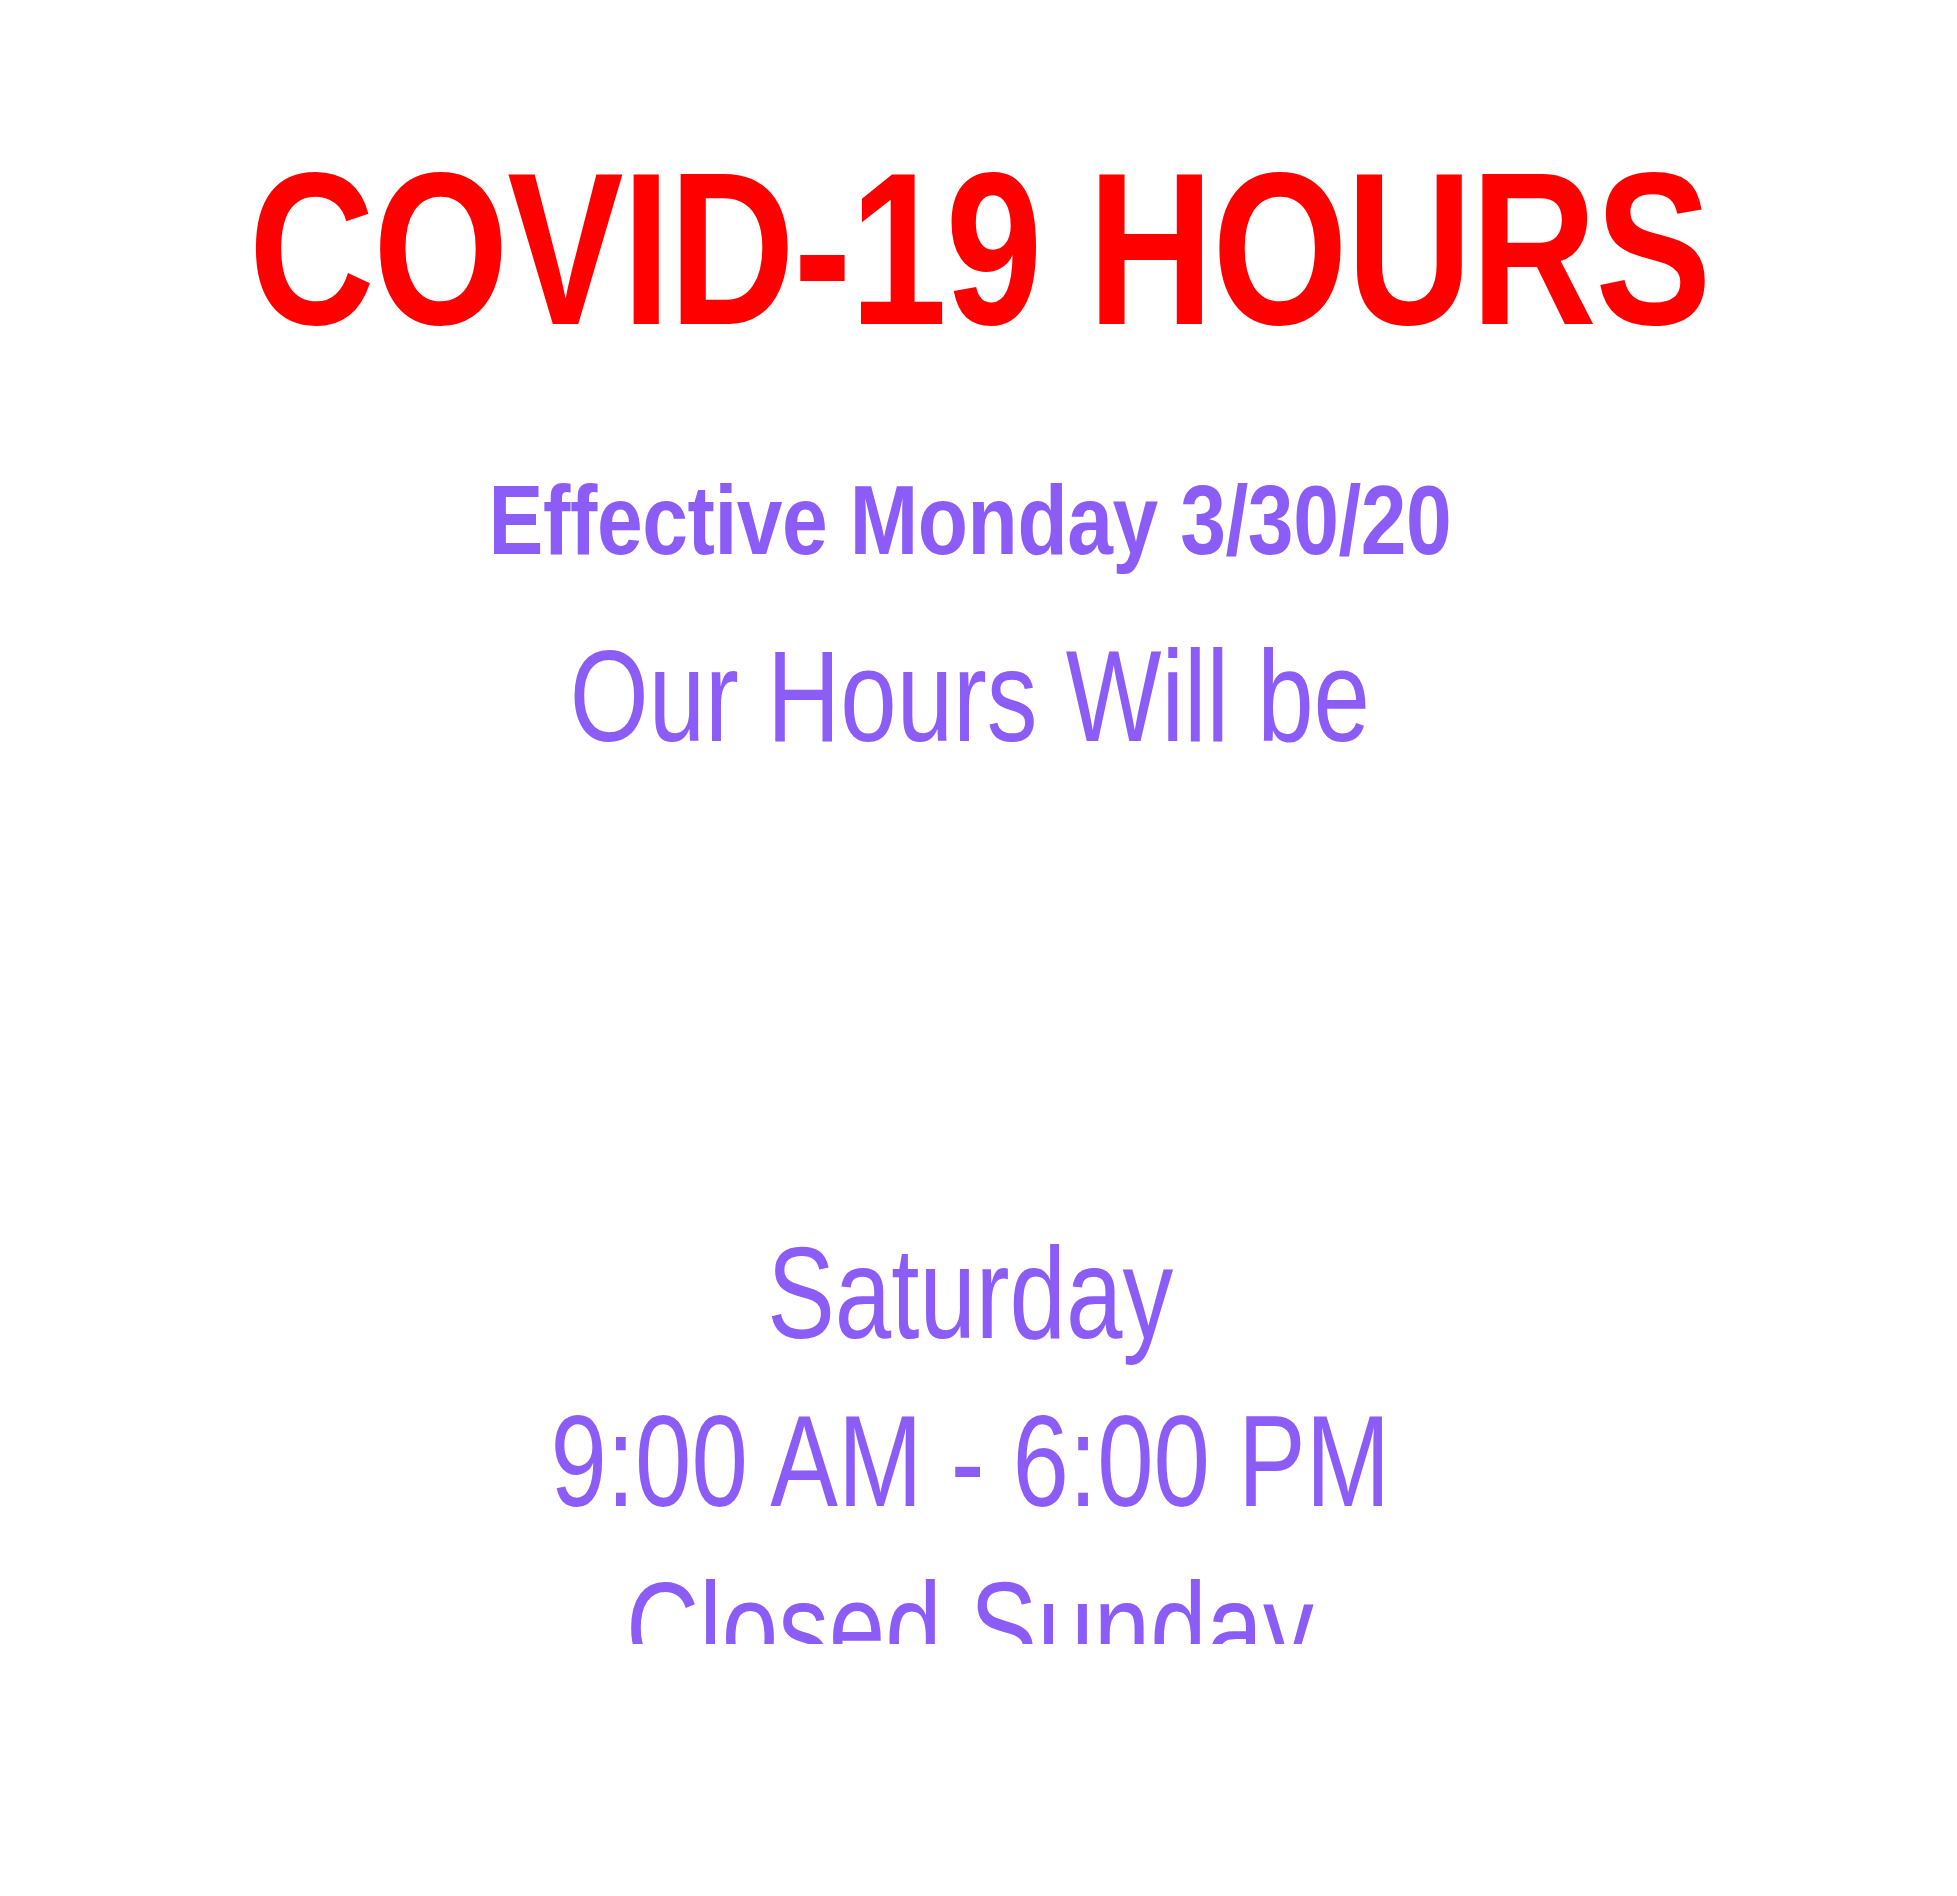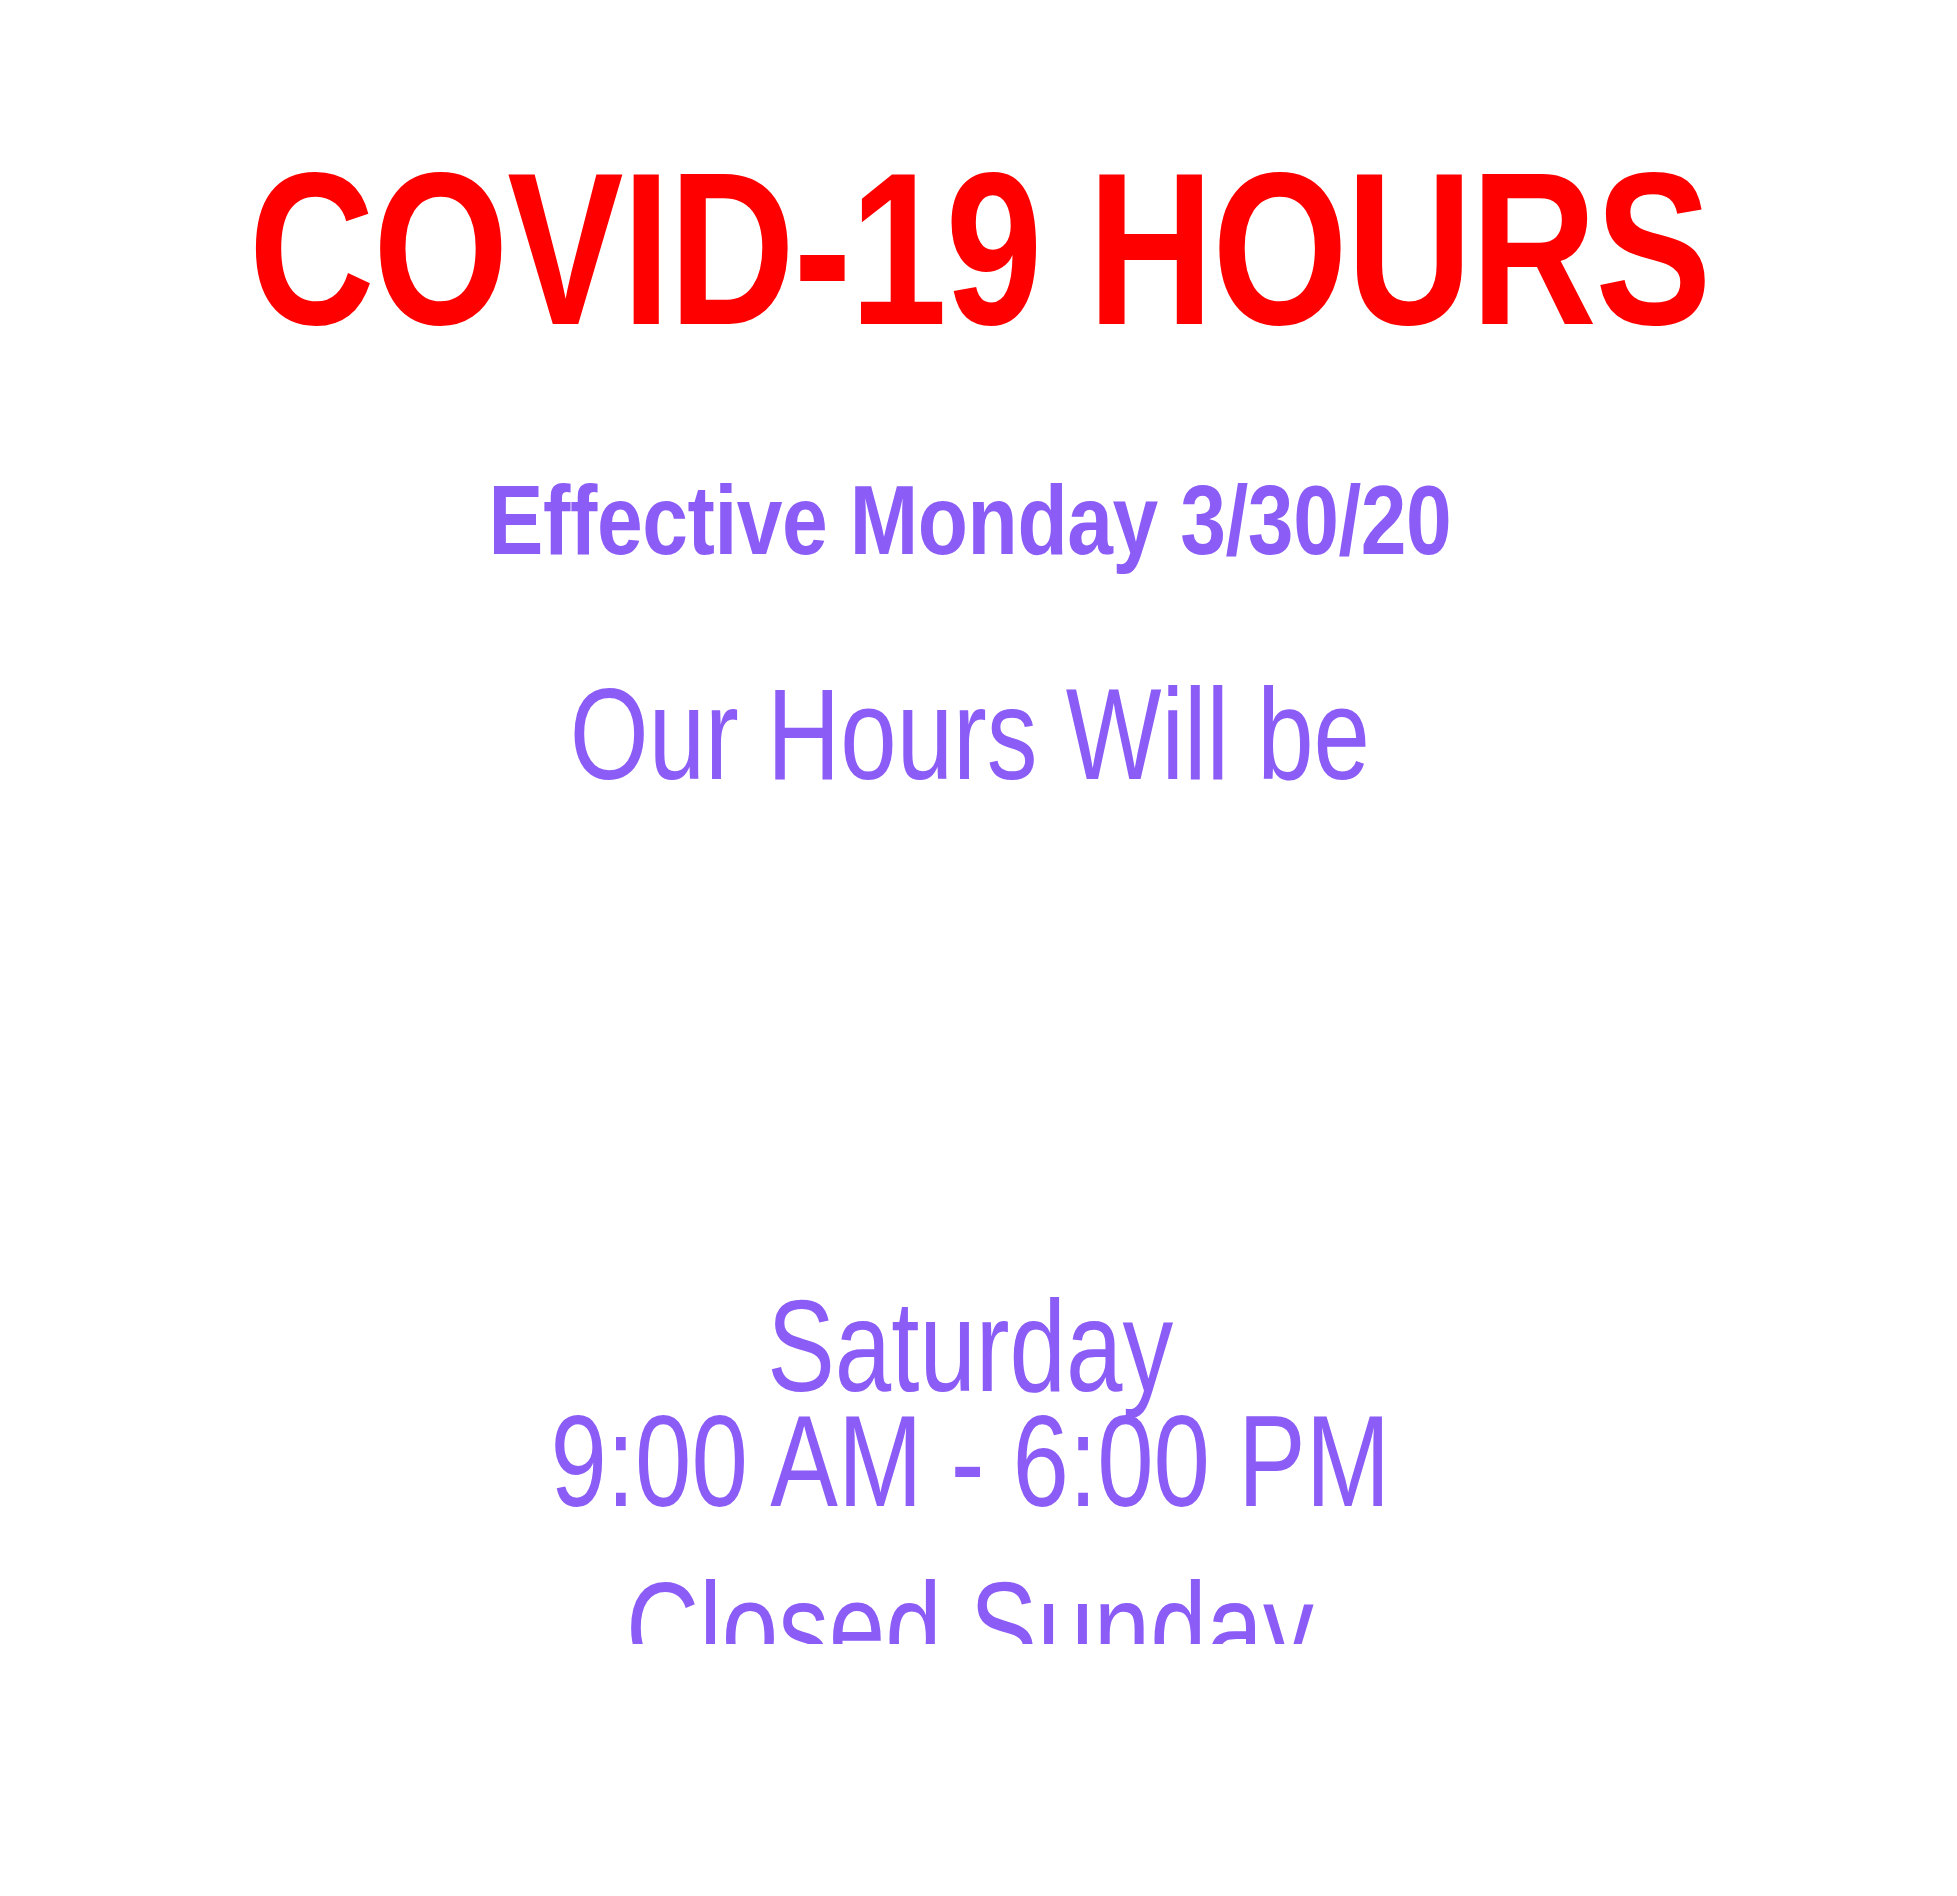--- a/index.html
+++ b/index.html
@@ -57,40 +57,40 @@
     font-weight: bold;
     font-size: 99px;
     letter-spacing: -0.5px;
   }
   #effective .squeeze {
     transform: scaleX(0.83);
   }
 
   
   #intro {
-    top: 669px;
+    top: 631px;
     font-weight: normal;
     font-size: 130px;
   }
   #intro .squeeze {
     transform: scaleX(0.78);
   }
 
   
   .sched {
     font-weight: normal;
     font-size: 130px;
   }
   .sched .squeeze {
     transform: scaleX(0.78);
   }
 
   #sched-weekday-days   { top: 889px;  }
   #sched-weekday-hours  { top: 1056px; }
-  #sched-saturday-day   { top: 1281px; }
+  #sched-saturday-day   { top: 1228px; }
   #sched-saturday-hours { top: 1396px; }
   #sched-sunday         { top: 1563px; }
 </style>
 </head>
 <body>
 
 <div id="sign">
 
   <div class="line" id="headline" style="color:#ff0000">
     <span class="squeeze">COVID-19 HOURS</span>

